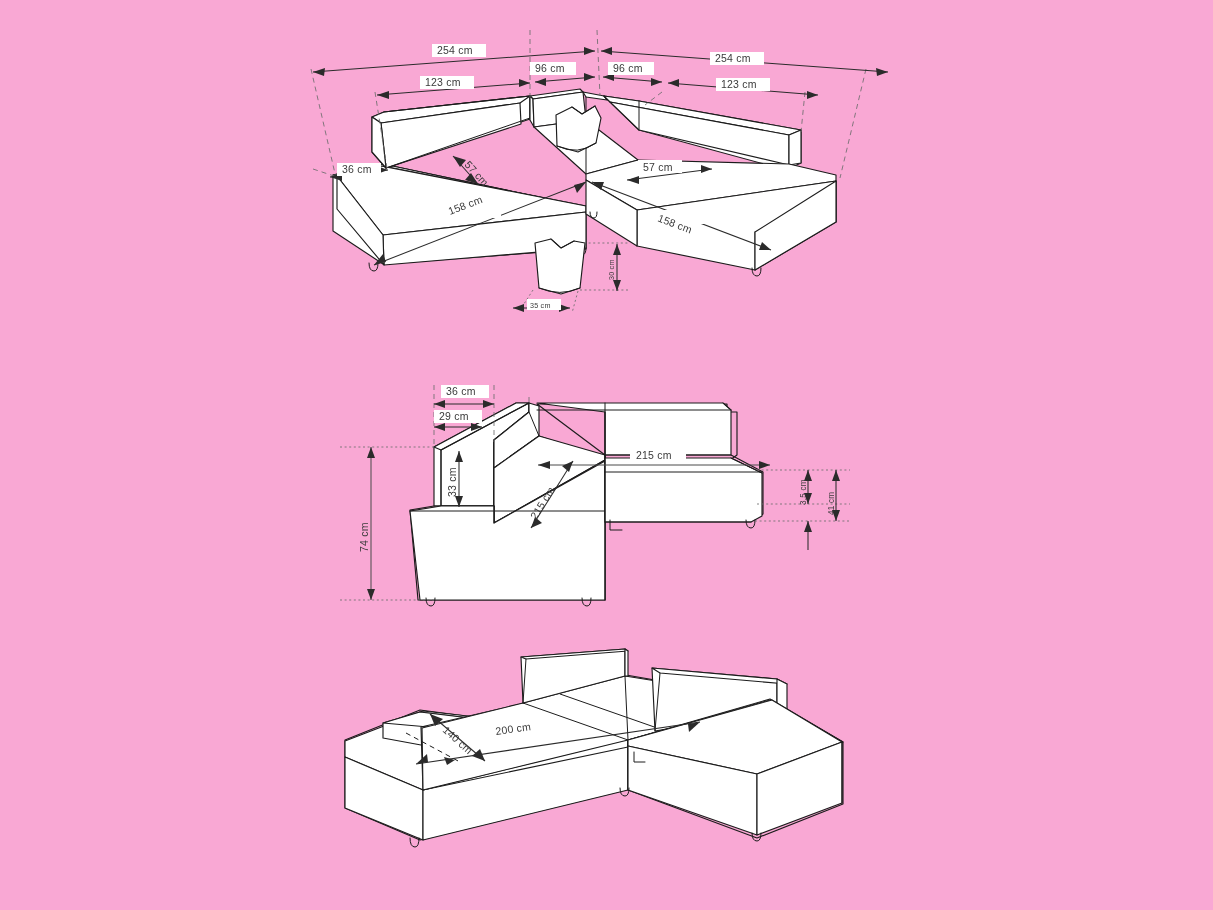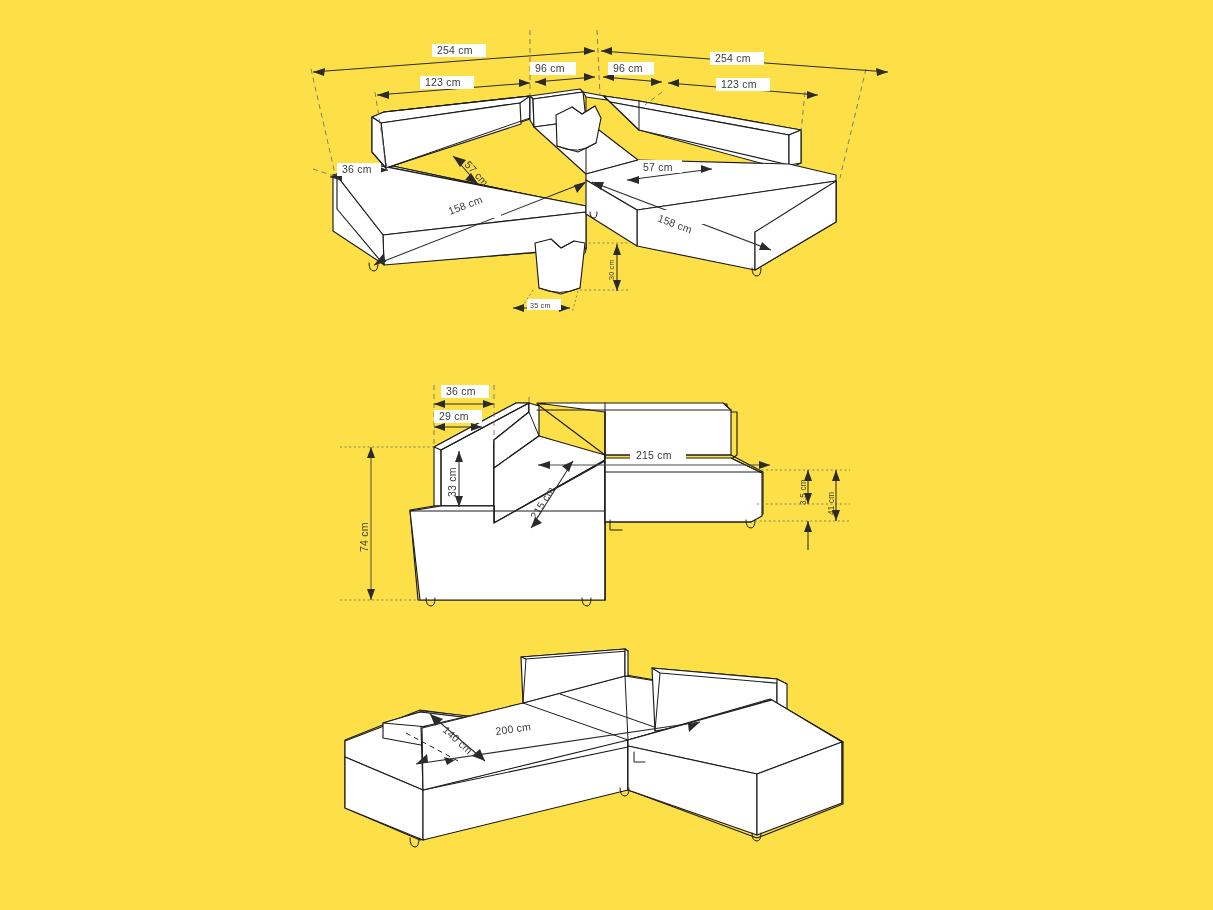--- a/index.html
+++ b/index.html
@@ -8,21 +8,21 @@
     padding: 0;
     background: #ffffff;
   }
   body {
     font-family: "Liberation Sans", sans-serif;
   }
   #canvas {
     position: relative;
     width: 1213px;
     height: 910px;
-    background: #fde047;
+    background: #f9a8d4;
     overflow: hidden;
   }
   svg.view {
     position: absolute;
     left: 0;
     top: 0;
     width: 1213px;
     height: 910px;
     overflow: visible;
   }

